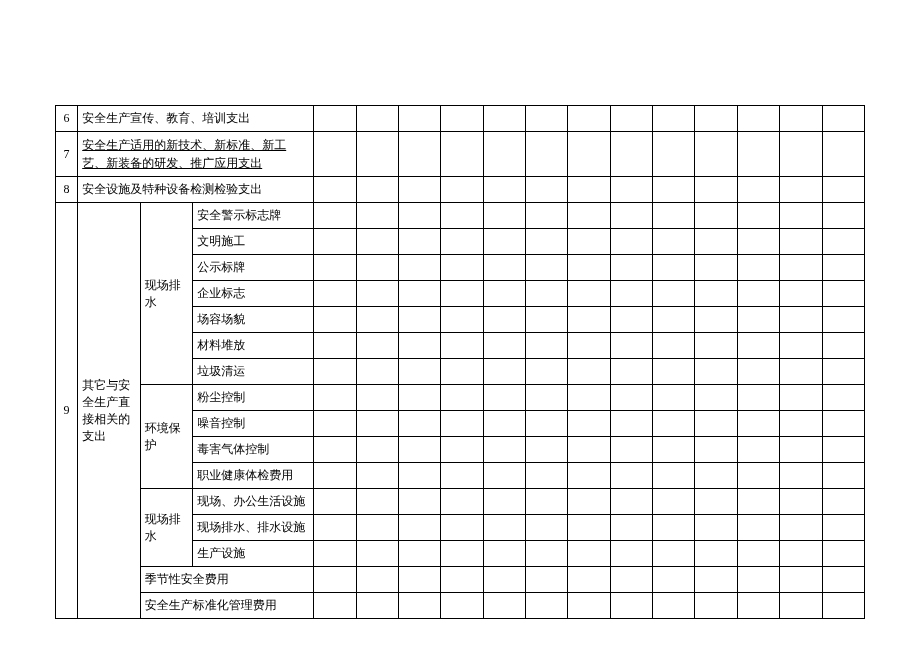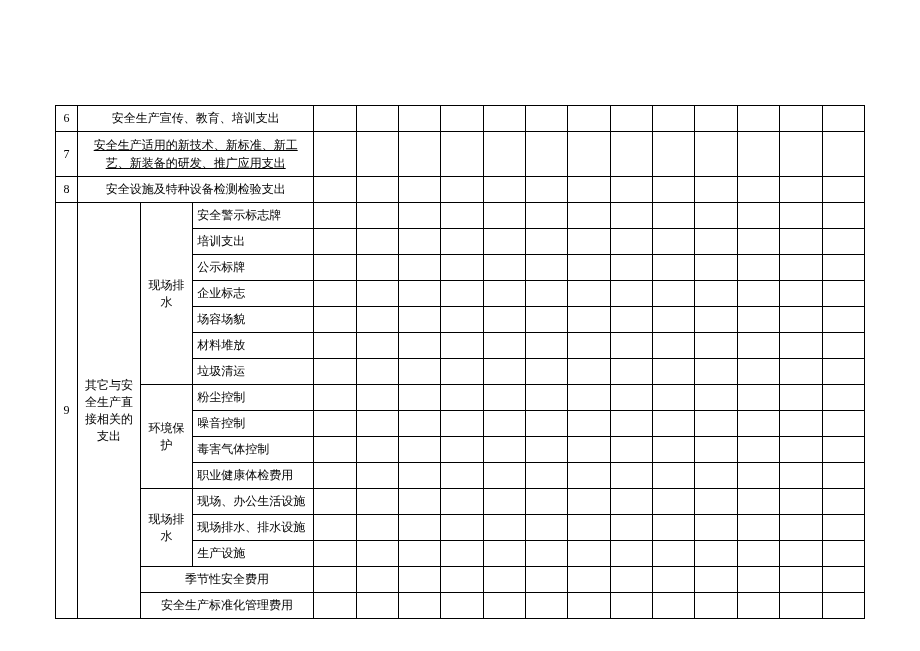--- a/index.html
+++ b/index.html
@@ -40,21 +40,21 @@
       text-align: left;
     }
     .col-lvl3 {
       width: 120px;
       text-align: left;
     }
     .col-data {
       width: 42px;
     }
     .merged-label {
-      text-align: center;
+      text-align: left;
       padding-left: 4px;
     }
     .tall {
       line-height: 1.5;
       text-decoration: underline;
     }
   </style>
 </head>
 <body>
 
@@ -147,21 +147,21 @@
         <td></td>
         <td></td>
         <td></td>
     <td></td>
         <td></td>
         <td></td>
         <td></td>
     <td></td>
   </tr>
   <tr>
-    <td>培训支出</td>
+    <td>文明施工</td>
     <td></td>
         <td></td>
         <td></td>
         <td></td>
     <td></td>
         <td></td>
         <td></td>
         <td></td>
     <td></td>
         <td></td>

